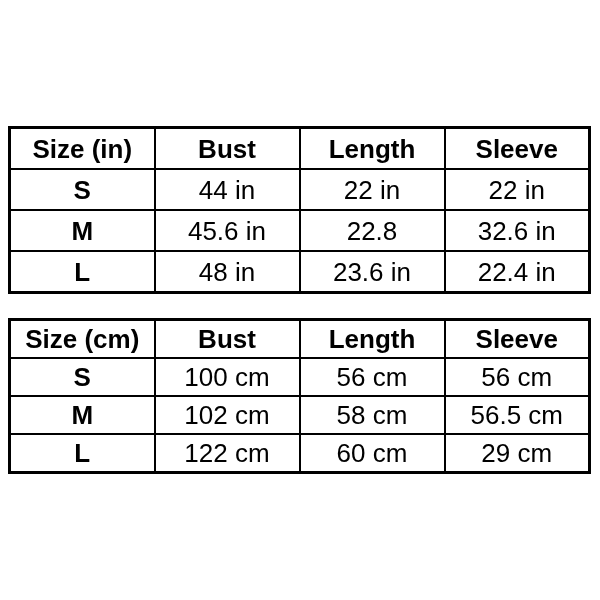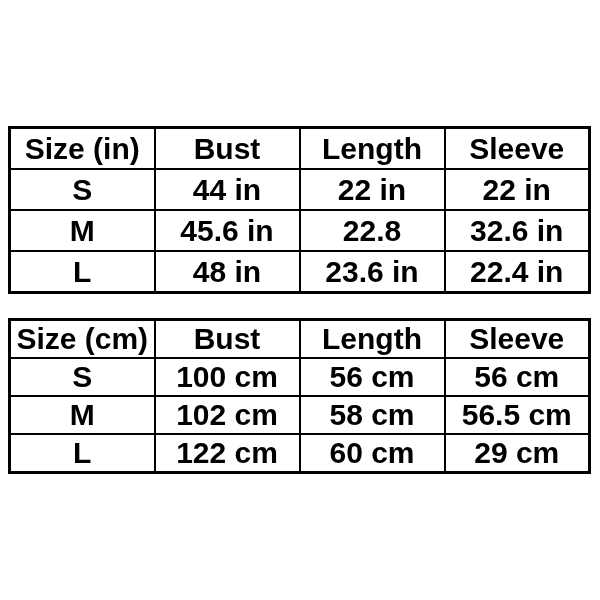--- a/index.html
+++ b/index.html
@@ -22,32 +22,32 @@
     table-layout: fixed;
     border: 3px solid #000000;
     background: #ffffff;
   }
   #table-in { top: 126px; }
   #table-cm { top: 318px; border-radius: 12px; }
   .size-chart th, .size-chart td {
     border: 2px solid #000000;
     text-align: center;
     vertical-align: middle;
-    font-size: 30px;
+    font-size: 26px;
     line-height: 1;
     color: #000000;
     padding: 0;
     overflow: hidden;
     white-space: nowrap;
   }
   #table-in th, #table-in td { height: 39px; }
   #table-cm th, #table-cm td { height: 36px; }
   .size-chart th { font-weight: bold; }
   .size-chart td.size-label { font-weight: bold; }
-  .size-chart td.value { font-weight: bold; }
+  .size-chart td.value { font-weight: normal; }
 </style>
 </head>
 <body>
 
 <div class="canvas">
 
   <table class="size-chart" id="table-in">
     <thead>
       <tr>
         <th>Size (in)</th>

